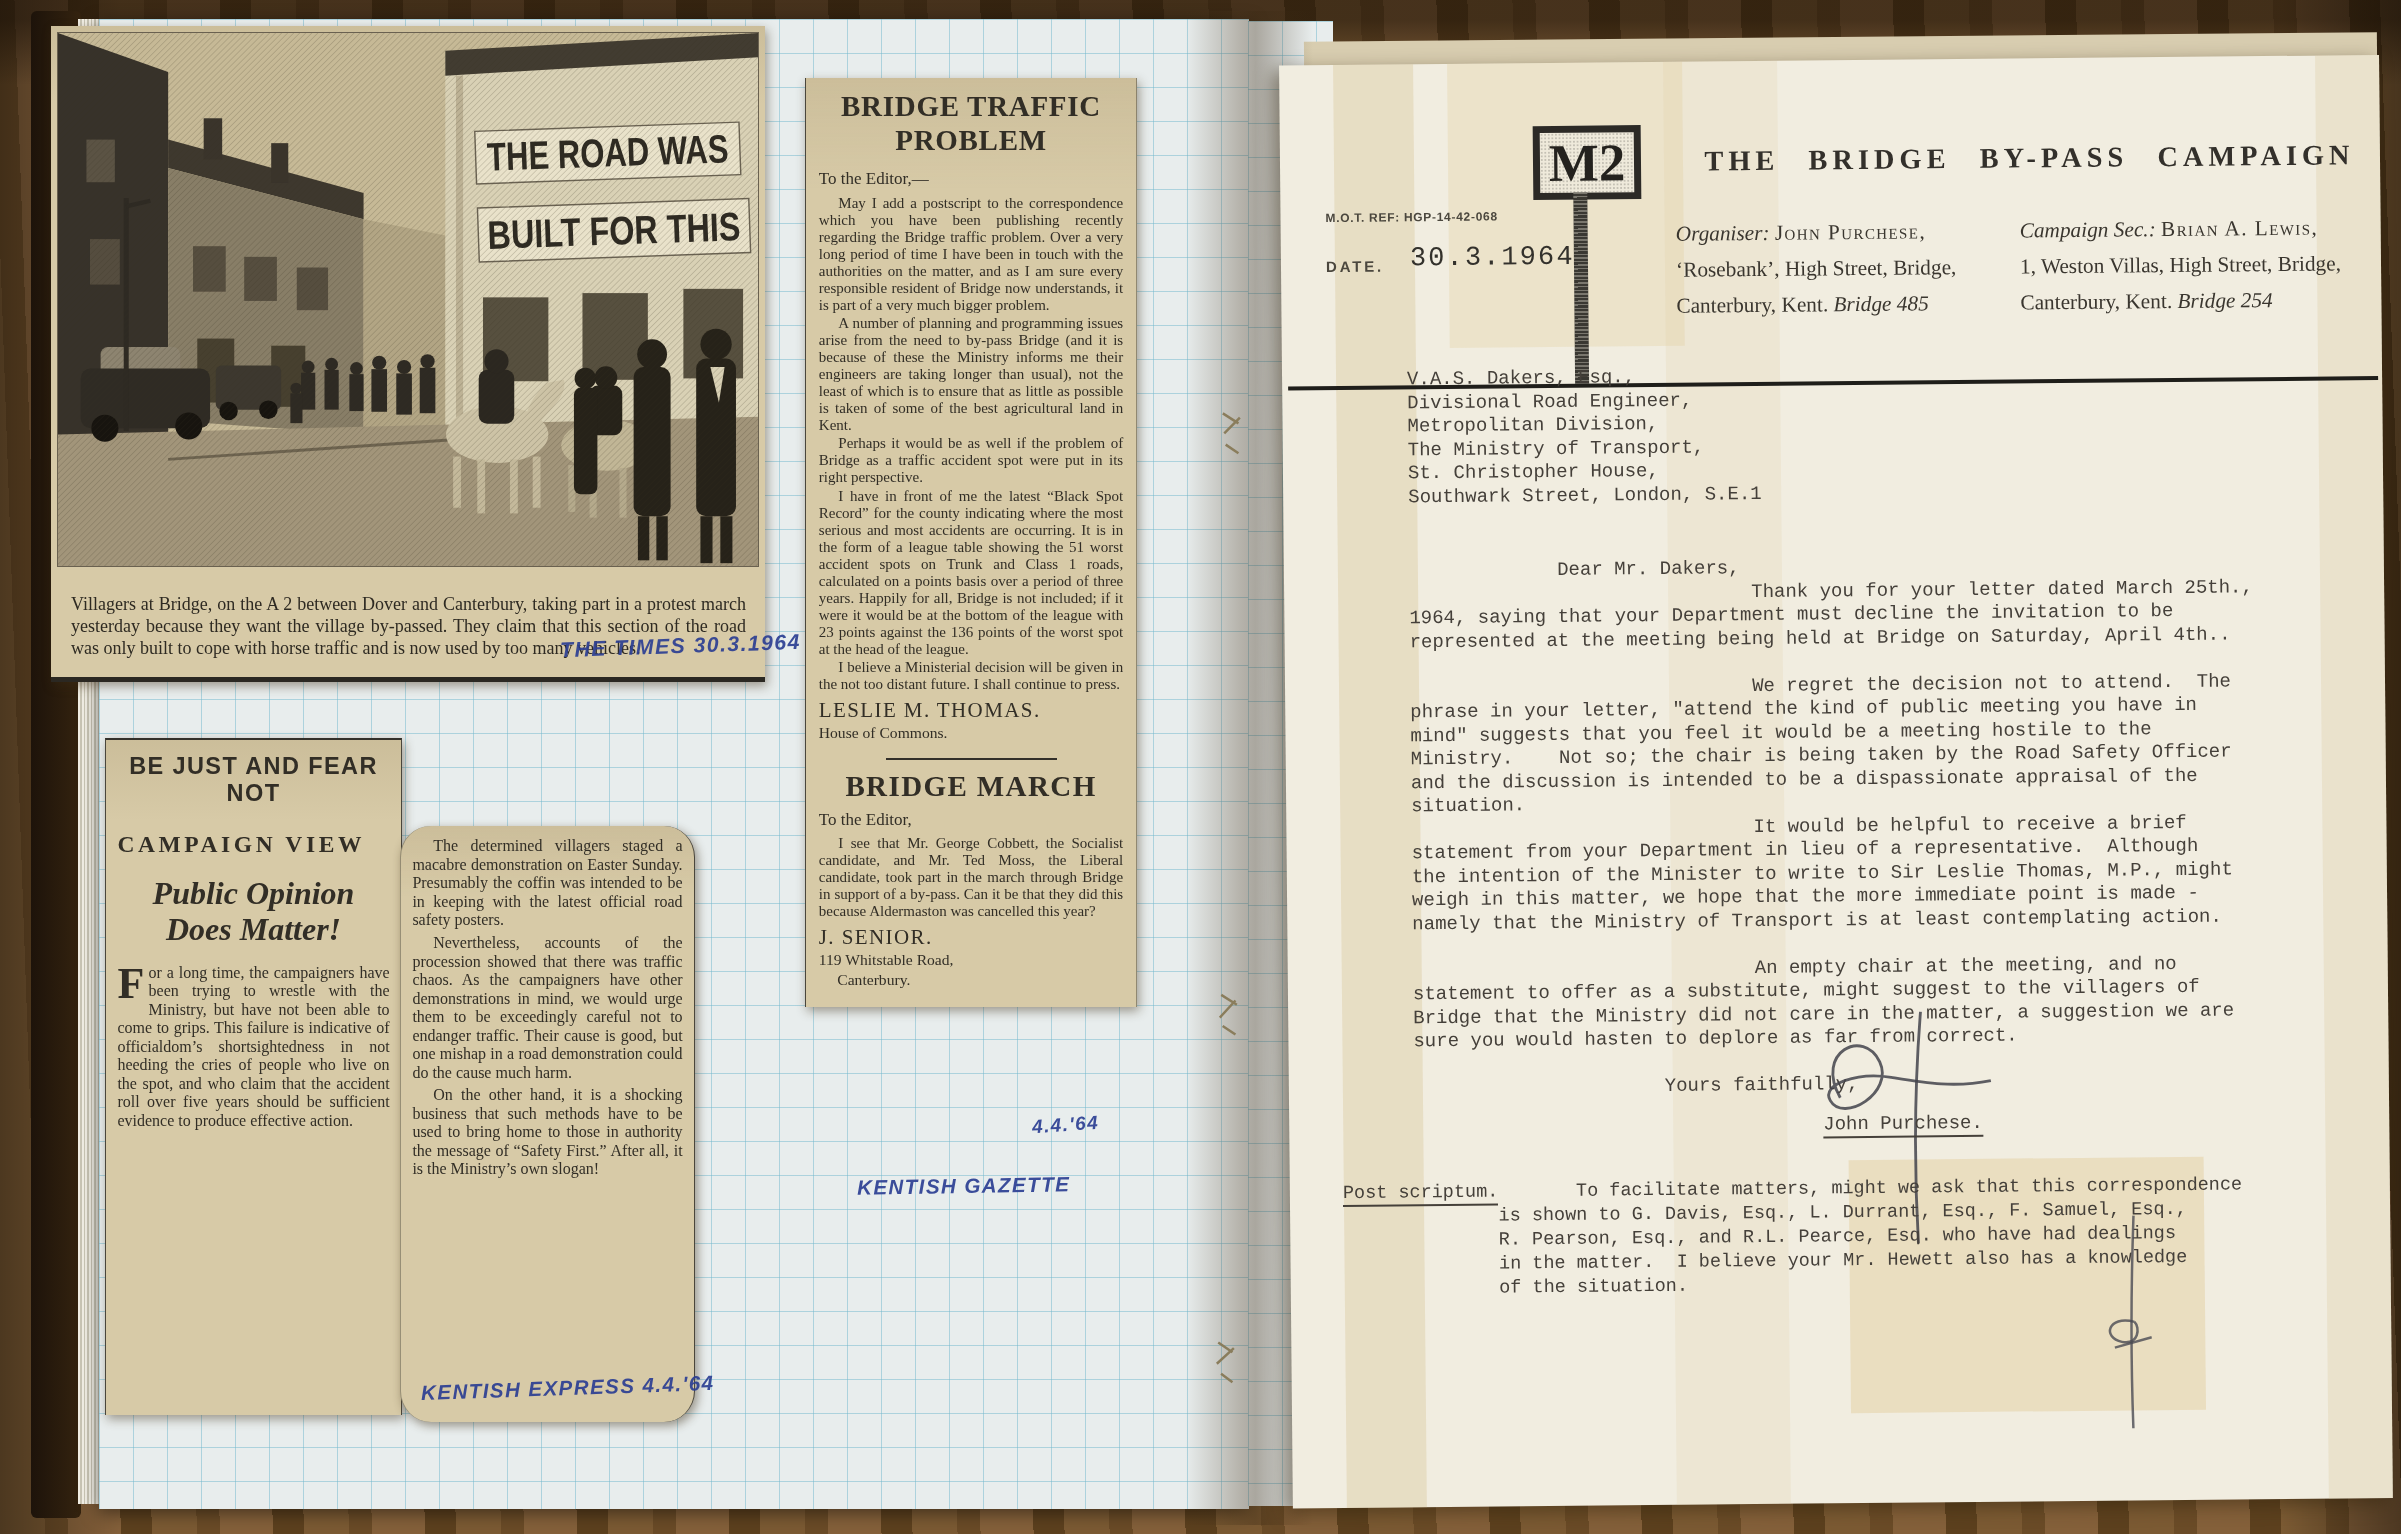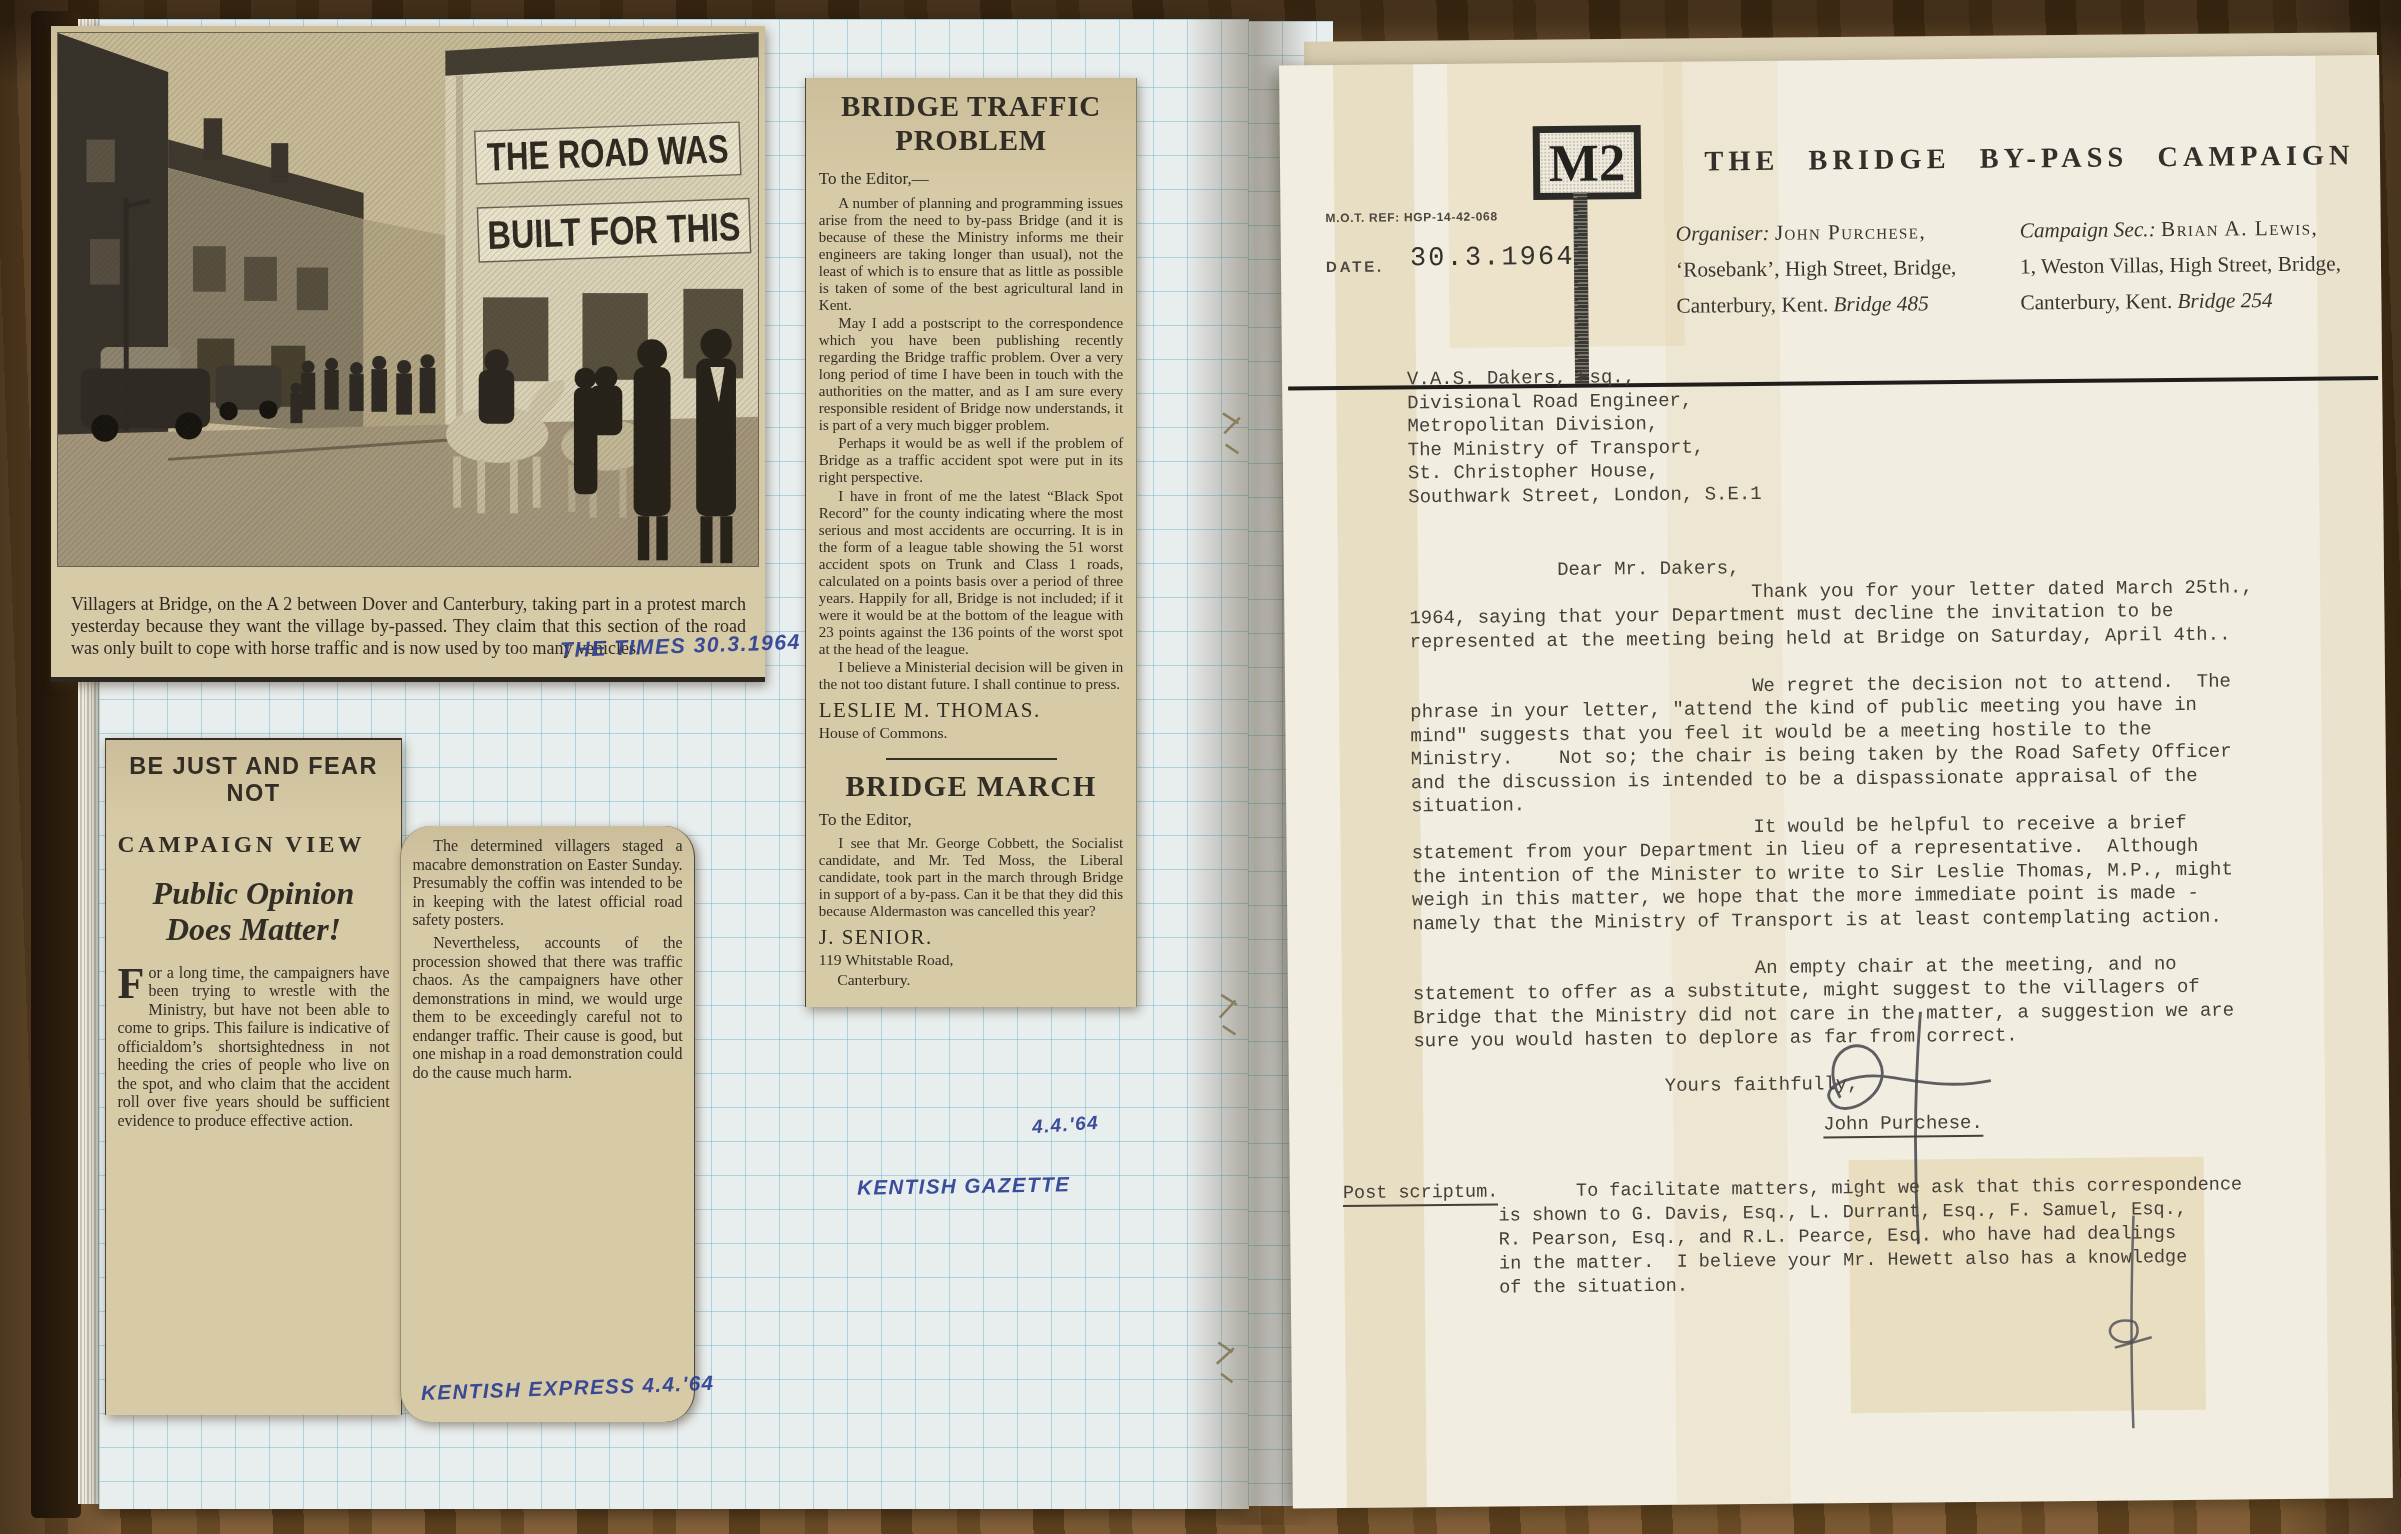--- a/index.html
+++ b/index.html
@@ -231,31 +231,32 @@
     <div class="ed-headline">Public Opinion Does Matter!</div>
     <div class="bodytext">
         <div class="para">For a long time, the campaigners have been trying to wrestle with the Ministry, but have not been able to come to grips. This failure is indicative of officialdom’s shortsightedness in not heeding the cries of people who live on the spot, and who claim that the accident roll over five years should be sufficient evidence to produce effective action.</div>
       </div>
   </div>
 
   <div class="ed-col2 newsprint">
     <div>
         <div class="para">The determined villagers staged a macabre demonstration on Easter Sunday. Presumably the coffin was intended to be in keeping with the latest official road safety posters.</div>
         <div class="para">Nevertheless, accounts of the procession showed that there was traffic chaos. As the campaigners have other demonstrations in mind, we would urge them to be exceedingly careful not to endanger traffic. Their cause is good, but one mishap in a road demonstration could do the cause much harm.</div>
+        <div class="para">On the other hand, it is a shocking business that such methods have to be used to bring home to those in authority the message of “Safety First.” After all, it is the Ministry’s own slogan!</div>
       </div>
   </div>
   <div class="handnote" style="left:421px;top:1376px;font-size:20.6px;transform:rotate(-2deg);">KENTISH EXPRESS 4.4.'64</div>
 
   <div class="traffic-clip newsprint">
     <div class="np-headline">BRIDGE TRAFFIC</div>
     <div class="np-headline">PROBLEM</div>
     <div class="to-editor">To the Editor,—</div>
     <div class="np-body">
+        <div class="para">May I add a postscript to the correspondence which you have been publishing recently regarding the Bridge traffic problem. Over a very long period of time I have been in touch with the authorities on the matter, and as I am sure every responsible resident of Bridge now understands, it is part of a very much bigger problem.</div>
         <div class="para">A number of planning and programming issues arise from the need to by-pass Bridge (and it is because of these the Ministry informs me their engineers are taking longer than usual), not the least of which is to ensure that as little as possible is taken of some of the best agricultural land in Kent.</div>
-        <div class="para">May I add a postscript to the correspondence which you have been publishing recently regarding the Bridge traffic problem. Over a very long period of time I have been in touch with the authorities on the matter, and as I am sure every responsible resident of Bridge now understands, it is part of a very much bigger problem.</div>
         <div class="para">Perhaps it would be as well if the problem of Bridge as a traffic accident spot were put in its right perspective.</div>
         <div class="para">I have in front of me the latest “Black Spot Record” for the county indicating where the most serious and most accidents are occurring. It is in the form of a league table showing the 51 worst accident spots on Trunk and Class 1 roads, calculated on a points basis over a period of three years. Happily for all, Bridge is not included; if it were it would be at the bottom of the league with 23 points against the 136 points of the worst spot at the head of the league.</div>
         <div class="para">I believe a Ministerial decision will be given in the not too distant future. I shall continue to press.</div>
       </div>
     <div class="sig-right">LESLIE M. THOMAS.</div>
     <div class="sig-left">House of Commons.</div>
     <div class="sep-rule"></div>
     <div class="march-head">BRIDGE MARCH</div>
     <div class="to-editor" style="margin-top:7.1px;">To the Editor,</div>
     <div class="np-body">

